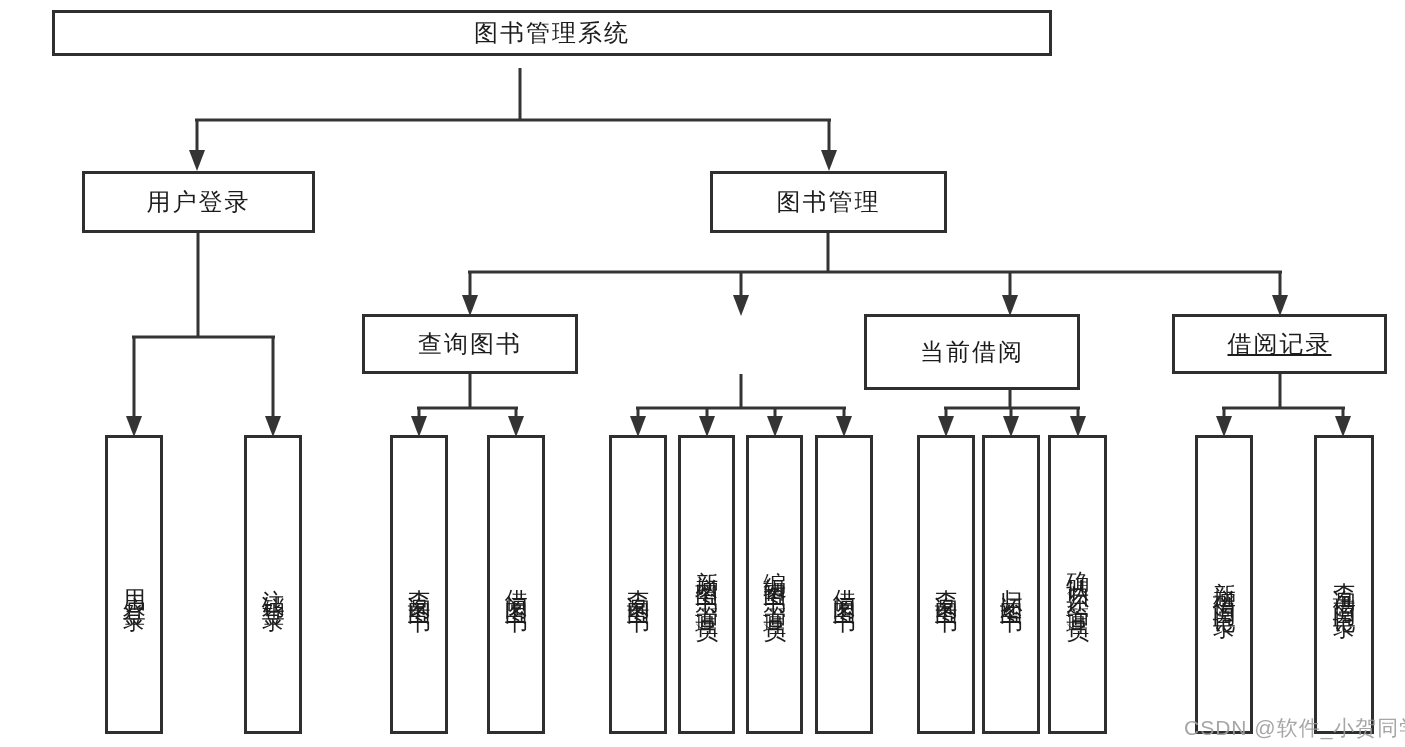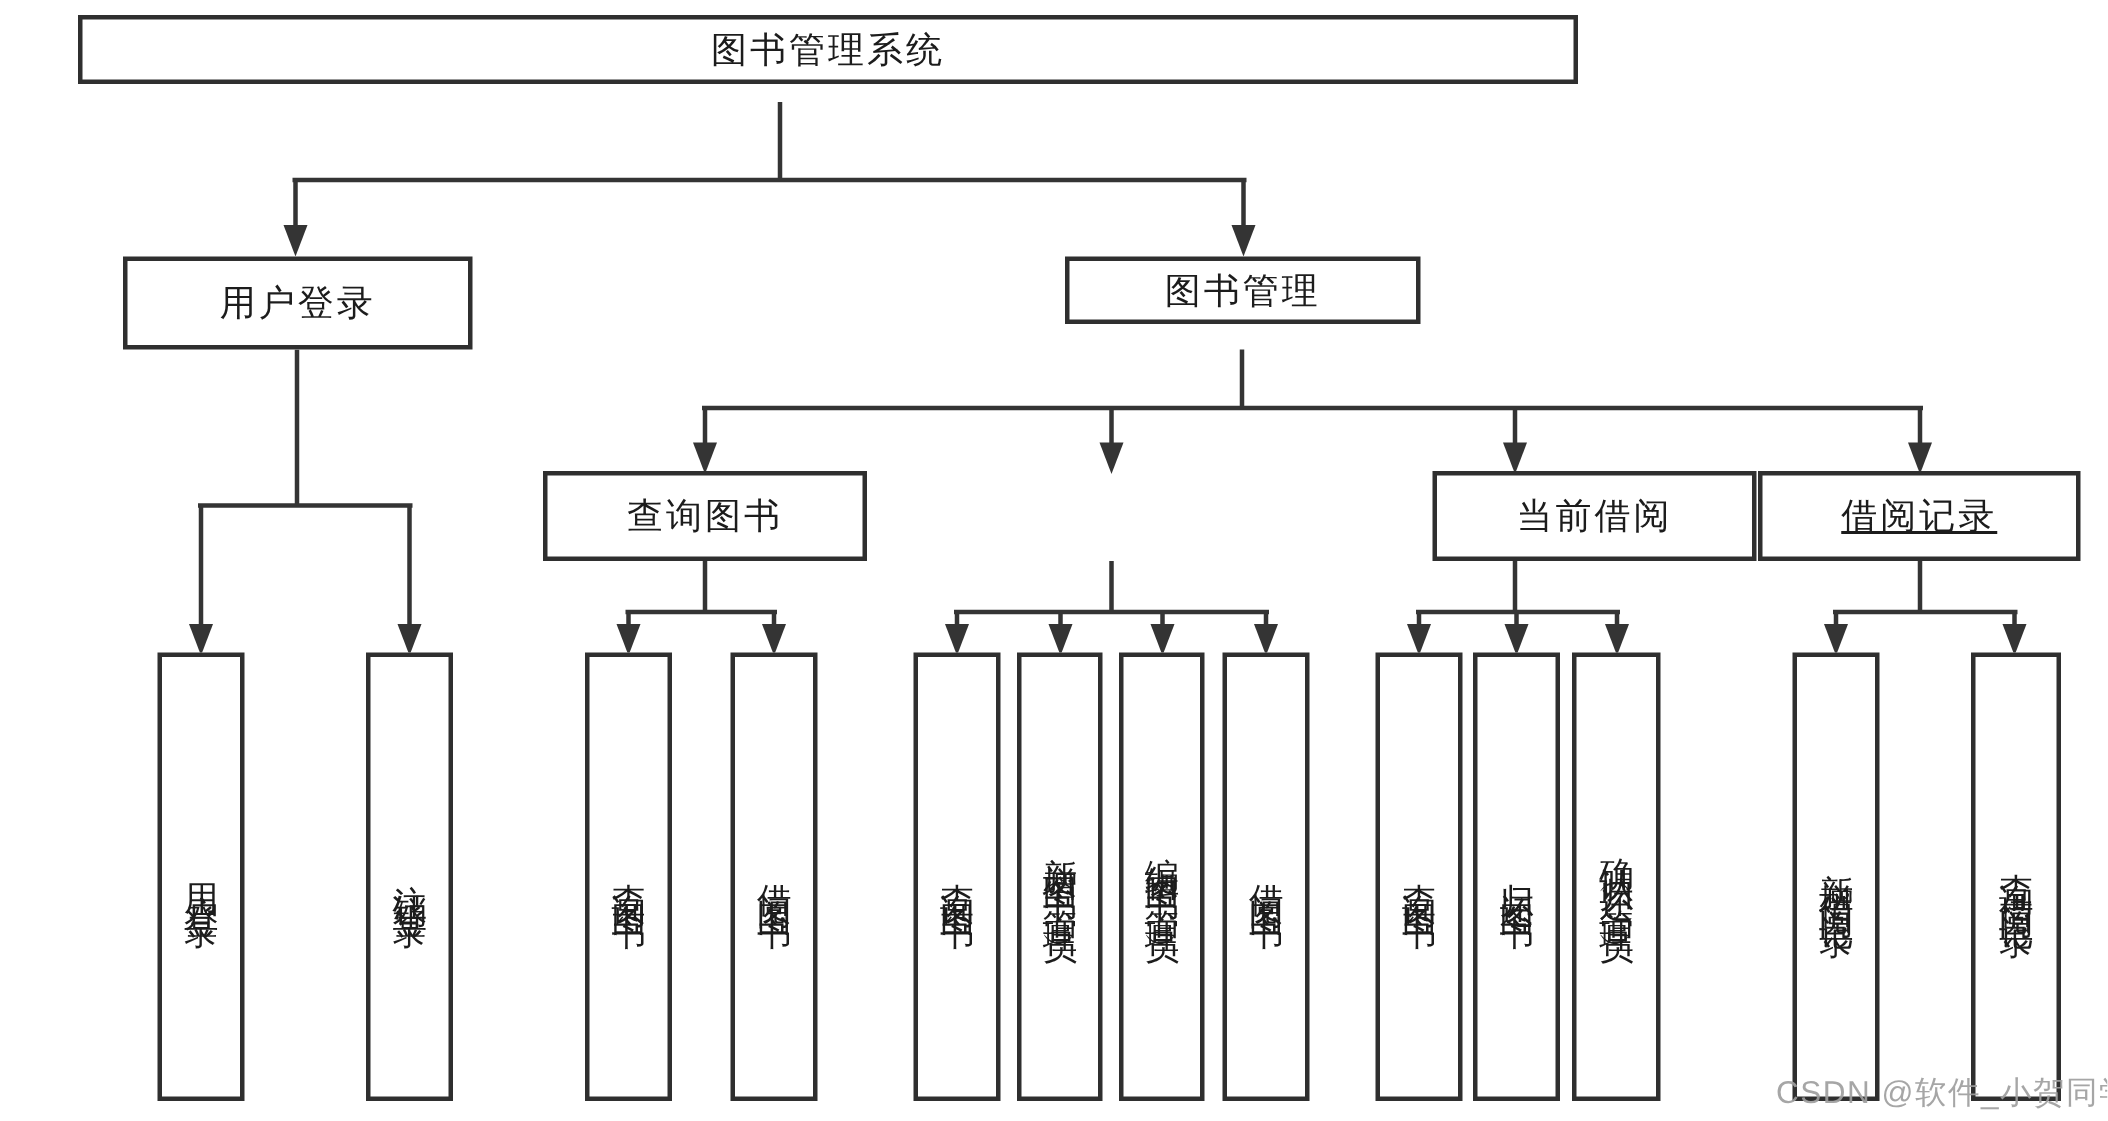--- a/index.html
+++ b/index.html
@@ -22,24 +22,24 @@
     letter-spacing:7px; line-height:1.1; max-height:288px;
   }
   .watermark {
     position:absolute; left:1184px; top:714px;
     font-size:21px; color:rgba(158,158,158,0.92);
     letter-spacing:1px; white-space:nowrap; pointer-events:none;
   }
   
   #n-root   { left:20px;  top:10px;  width:1000px; height:46px;margin-left:32px; }
   #n-login  { left:82px;  top:171px; width:233px;  height:62px; }
-  #n-mgmt   { left:710px; top:171px; width:237px;  height:45px; }
+  #n-mgmt   { left:710px; top:171px; width:237px;  height:62px; }
   #n-nbr    { left:362px; top:314px; width:216px;  height:60px; }
   #n-bb     { left:633px; top:314px; width:217px;  height:60px; }
-  #n-cb     { left:955px; top:314px; width:216px;  height:60px; }
+  #n-cb     { left:864px; top:314px; width:216px;  height:76px; }
   #n-br     { left:1172px;top:314px; width:215px;  height:60px;text-decoration:underline; }
   .leaf     { top:435px; height:299px; }
   #l-login1 { left:105px;  width:58px; }
   #l-logout { left:244px;  width:58px; }
   #l-nbr1   { left:390px;  width:58px; }
   #l-nbr2   { left:487px;  width:58px; }
   #l-bb1    { left:609px;  width:58px; }
   #l-bb2    { left:678px;  width:57px; }
   #l-bb3    { left:746px;  width:57px; }
   #l-bb4    { left:815px;  width:58px; }

